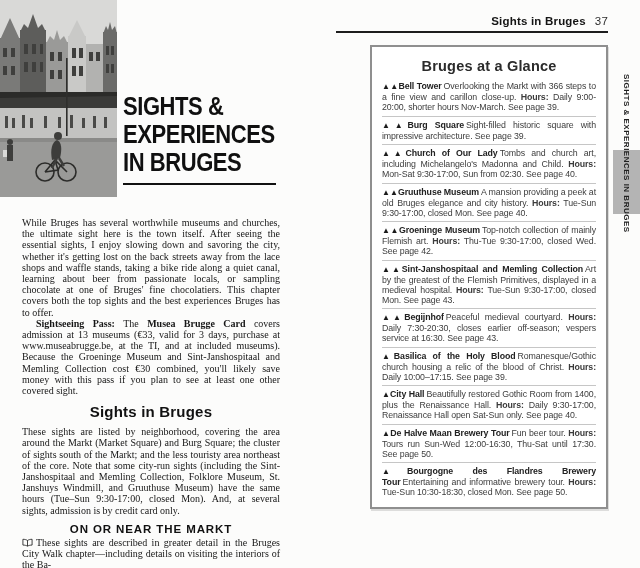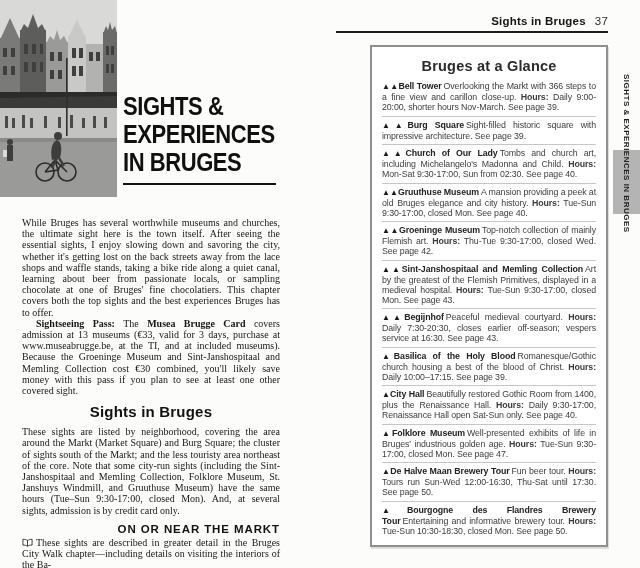--- a/index.html
+++ b/index.html
@@ -14,21 +14,21 @@
   .title-rule{position:absolute;left:123px;top:183px;width:153px;height:2px;background:#111;}
 
   .left-col{position:absolute;left:22px;top:217px;width:258px;color:#161616;
         font-family:"Liberation Serif",serif;font-size:10px;line-height:11.2px;
         text-align:justify;}
   .left-col p{margin:0;}
   .indent{text-indent:14px;}
   .section-heading{font-family:"Liberation Sans",sans-serif;font-size:15px;font-weight:bold;
         text-align:center;margin:7px 0 5px;color:#111;line-height:18px;letter-spacing:0.2px;}
   .sub-heading{font-family:"Liberation Sans",sans-serif;font-size:11.5px;font-weight:bold;
-        letter-spacing:0.9px;margin:8px 0 2px;color:#111;text-align:right;}
+        letter-spacing:0.9px;margin:8px 0 2px;color:#111;text-align:center;}
   .seg-bold{font-weight:bold;}
   .seg-italic{}
   .book-icon{display:inline-block;vertical-align:-1px;margin-right:3px;}
 
   
   .page-header{position:absolute;top:15px;right:32px;font-weight:bold;font-size:11.5px;
         color:#141414;letter-spacing:0.2px;text-align:center;}
   .page-number{font-weight:normal;color:#2e2e2e;margin-left:9px;}
   .header-rule{position:absolute;left:336px;top:31px;width:272px;height:2px;background:#1d1d1d;}
 
@@ -187,30 +187,27 @@
   <div class="glance-entry">
     <span class="rating">▲▲</span><span class="sight-name">Sint-Janshospitaal and Memling Collection</span><span class="sight-desc"><span>Art by the greatest of the Flemish Primitives, displayed in a medieval hospital. </span><span class="seg-bold">Hours:</span><span> Tue-Sun 9:30-17:00, closed Mon. See page 43.</span></span>
   </div>
 
   <div class="glance-entry">
     <span class="rating">▲▲</span><span class="sight-name">Begijnhof</span><span class="sight-desc"><span>Peaceful medieval courtyard. </span><span class="seg-bold">Hours:</span><span> Daily 7:30-20:30, closes earlier off-season; vespers service at 16:30. See page 43.</span></span>
   </div>
 
 
   <div class="glance-entry">
-    <span class="rating">▲</span><span class="sight-name">Basilica of the Holy Blood</span><span class="sight-desc"><span>Romanesque/Gothic church housing a best of the blood of Christ. </span><span class="seg-bold">Hours:</span><span> Daily 10:00–17:15. See page 39.</span></span>
+    <span class="rating">▲</span><span class="sight-name">Basilica of the Holy Blood</span><span class="sight-desc"><span>Romanesque/Gothic church housing a relic of the blood of Christ. </span><span class="seg-bold">Hours:</span><span> Daily 10:00–17:15. See page 39.</span></span>
   </div>
 
   <div class="glance-entry">
     <span class="rating">▲</span><span class="sight-name">City Hall</span><span class="sight-desc"><span>Beautifully restored Gothic Room from 1400, plus the Renaissance Hall. </span><span class="seg-bold">Hours:</span><span> Daily 9:30-17:00, Renaissance Hall open Sat-Sun only. See page 40.</span></span>
   </div>
 
-  <div class="glance-entry">
-    <span class="rating">▲</span><span class="sight-name">Folklore Museum</span><span class="sight-desc"><span>Well-presented exhibits of life in Bruges' industrious golden age. </span><span class="seg-bold">Hours:</span><span> Tue-Sun 9:30-17:00, closed Mon. See page 47.</span></span>
-  </div>
 
   <div class="glance-entry">
     <span class="rating">▲</span><span class="sight-name">De Halve Maan Brewery Tour</span><span class="sight-desc"><span>Fun beer tour. </span><span class="seg-bold">Hours:</span><span> Tours run Sun-Wed 12:00-16:30, Thu-Sat until 17:30. See page 50.</span></span>
   </div>
 
   <div class="glance-entry">
     <span class="rating">▲</span><span class="sight-name">Bourgogne des Flandres Brewery Tour</span><span class="sight-desc"><span>Entertaining and informative brewery tour. </span><span class="seg-bold">Hours:</span><span> Tue-Sun 10:30-18:30, closed Mon. See page 50.</span></span>
   </div>
 </div>
   </div>

